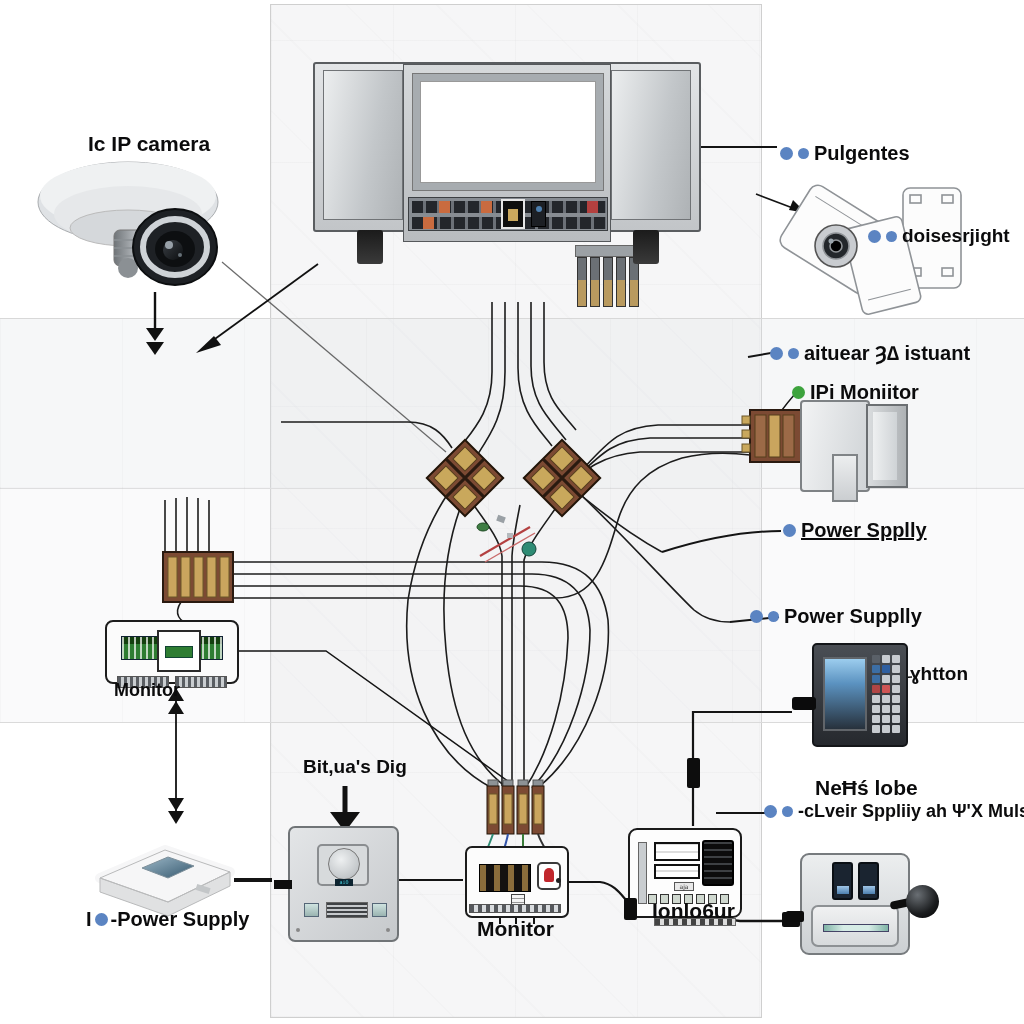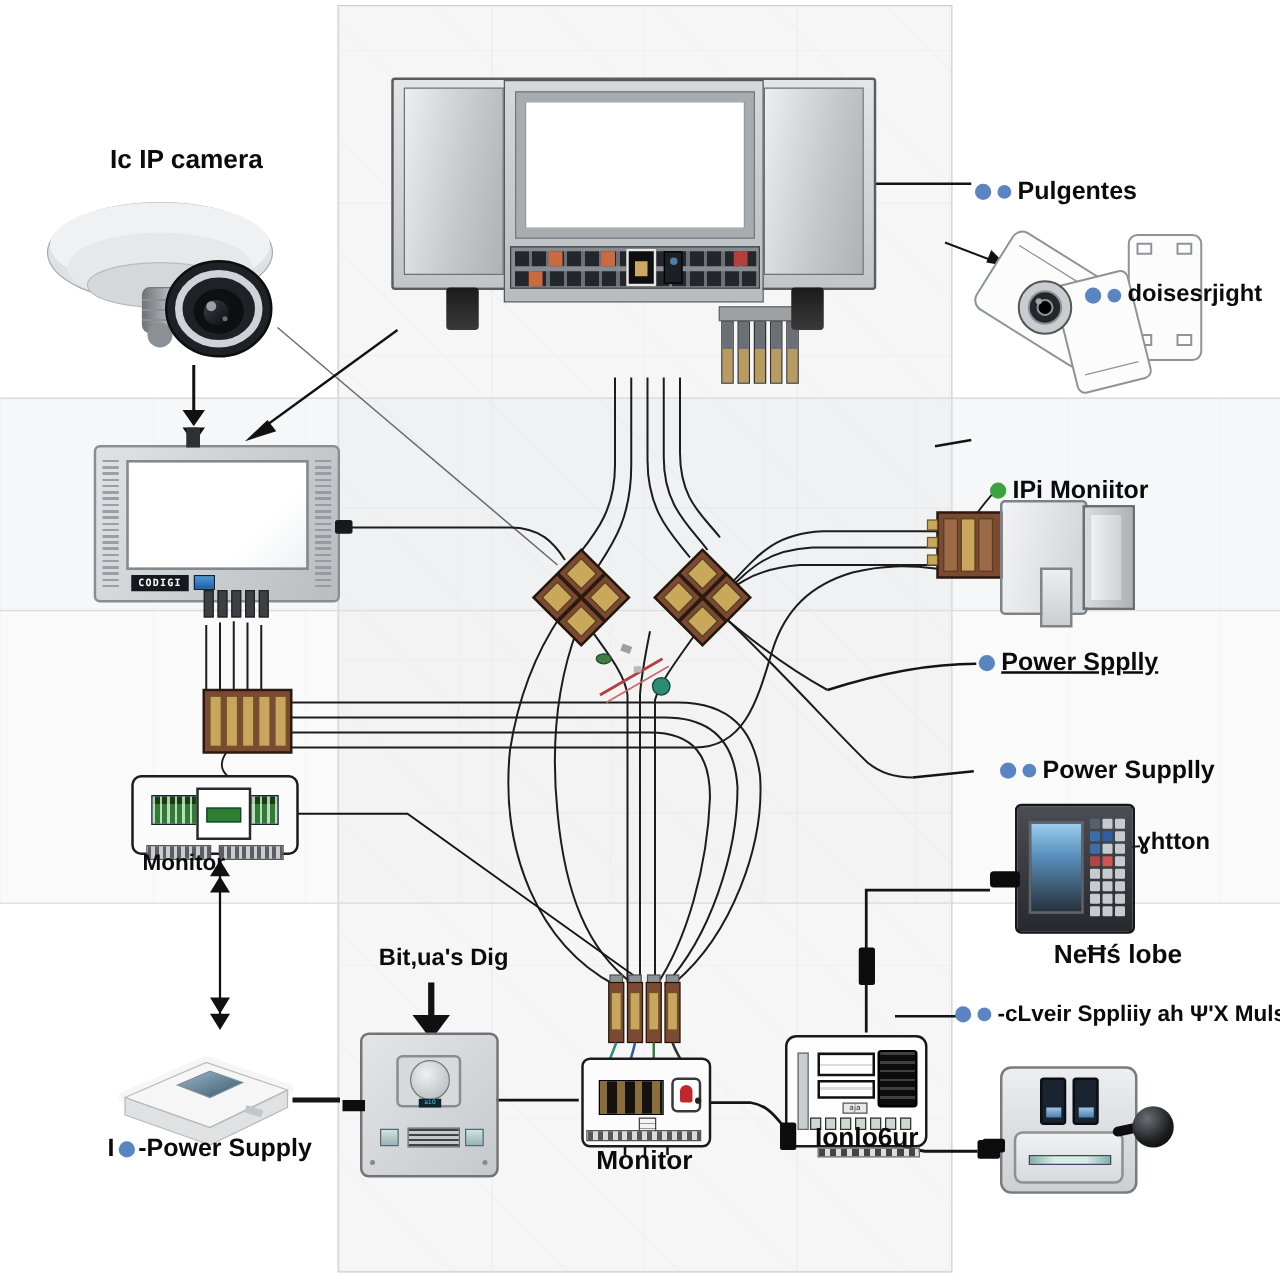--- a/index.html
+++ b/index.html
@@ -397,34 +397,20 @@
       <span class="dvr-plug" style="left:173px;"></span>
       <span class="dvr-plug" style="left:186px;"></span>
       <span class="dvr-plug" style="left:199px;"></span>
       <span class="dvr-plug" style="left:212px;"></span>
       <span class="dvr-plug" style="left:225px;"></span>
     </div>
     <div class="dvr-foot" style="left:42px;"></div>
     <div class="dvr-foot" style="left:318px;"></div>
   </div>
 
-  <div id="monL" class="dev">
-    <div class="spk" style="left:5px;"></div>
-    <div class="spk" style="right:5px;"></div>
-    <div class="monL-scr"></div>
-    <div class="monL-logo">CODIGI</div>
-    <div class="monL-chip"></div>
-    <div class="monL-stub"></div>
-    <div class="monL-plugr"></div>
-    <span class="bplug" style="left:86px;"></span>
-    <span class="bplug" style="left:97px;"></span>
-    <span class="bplug" style="left:108px;"></span>
-    <span class="bplug" style="left:119px;"></span>
-    <span class="bplug" style="left:130px;"></span>
-  </div>
 
   <div id="monS" class="dev">
     <div class="g-term" style="left:14px;"></div>
     <div class="g-term" style="left:76px;"></div>
     <div class="monS-mid">
         <span></span>
       </div>
     <div class="rib" style="left:10px;"></div>
     <div class="rib" style="left:68px;"></div>
   </div>
@@ -518,58 +504,63 @@
   </div>
 
   <div id="melctom" class="dev">
     <div class="me-main"></div>
     <div class="me-right">
         <span></span>
       </div>
     <div class="me-tab"></div>
   </div>
 
-  <div class="label" style="left:88px;top:116px;font-size:21px;justify-content:flex-end;">
+  <div class="label" style="left:88px;top:132px;font-size:21px;justify-content:flex-end;">
     <span>Ic IP camera</span>
   </div>
 
   <div class="label" style="left:780px;top:142px;text-align:right;">
     <span class="dot"></span>
     <span class="dot sm"></span>
     <span>Pulgentes</span>
   </div>
 
   <div class="label" style="left:868px;top:225px;font-size:19px;">
     <span class="dot"></span>
     <span class="dot sm"></span>
     <span>doisesrjight</span>
   </div>
 
+  <div class="label" style="left:770px;top:342px;">
+    <span class="dot"></span>
+    <span class="dot sm"></span>
+    <span>aituear Ȝ∆ istuant</span>
+  </div>
 
   <div class="label" style="left:792px;top:381px;">
     <span class="dot green"></span>
     <span>IPi Moniitor</span>
   </div>
 
   <div class="label" style="left:783px;top:519px;text-decoration:underline;">
     <span class="dot"></span>
     <span>Power Spplly</span>
   </div>
 
-  <div class="label" style="left:800px;top:605px;align-items:center;">
+  <div class="label" style="left:750px;top:605px;align-items:center;">
     <span class="dot"></span>
     <span class="dot sm"></span>
     <span>Power Supplly</span>
   </div>
 
   <div class="label" style="left:910px;top:663px;font-size:19px;">
     <span>ɣhtton</span>
   </div>
 
-  <div class="label" style="left:815px;top:752px;font-size:21px;margin-left:28px;">
+  <div class="label" style="left:815px;top:776px;font-size:21px;">
     <span>NeĦś lobe</span>
   </div>
 
   <div class="label" style="left:764px;top:801px;font-size:18px;">
     <span class="dot"></span>
     <span class="dot sm"></span>
     <span>-cLveir Sppliiy ah Ψ'Χ Mulsiat</span>
   </div>
 
   <div class="label" style="left:114px;top:680px;font-size:18px;">

